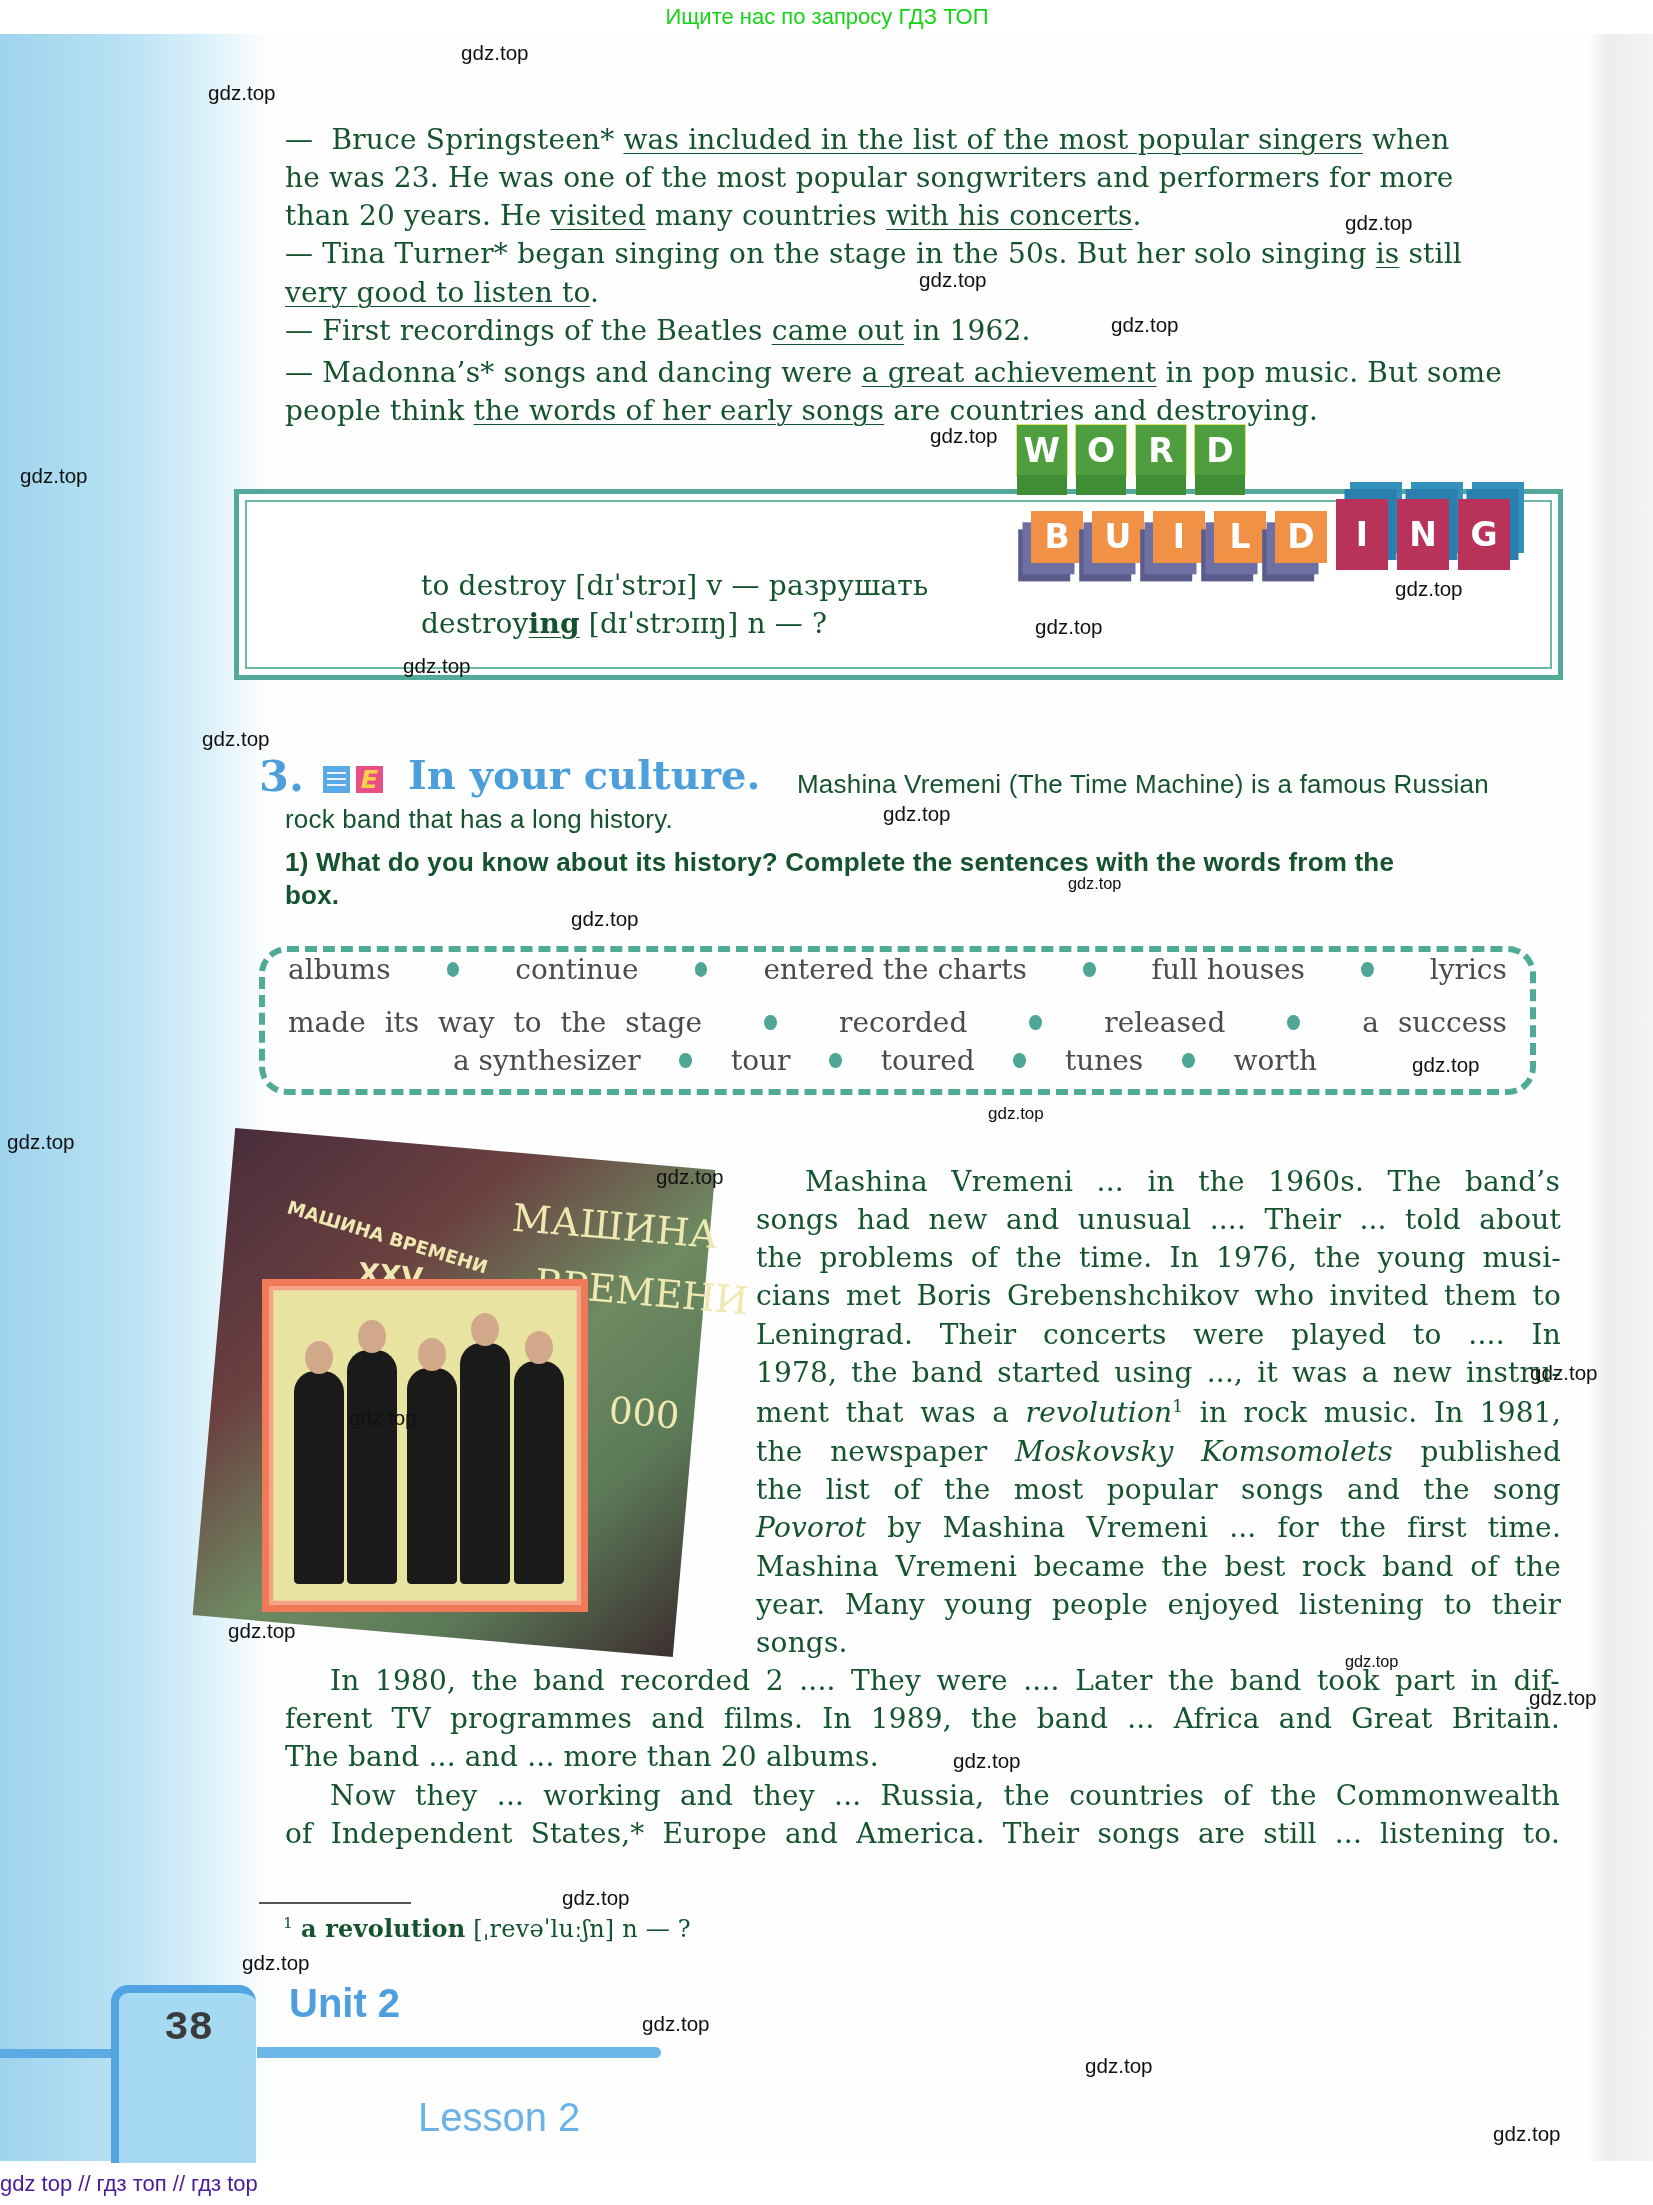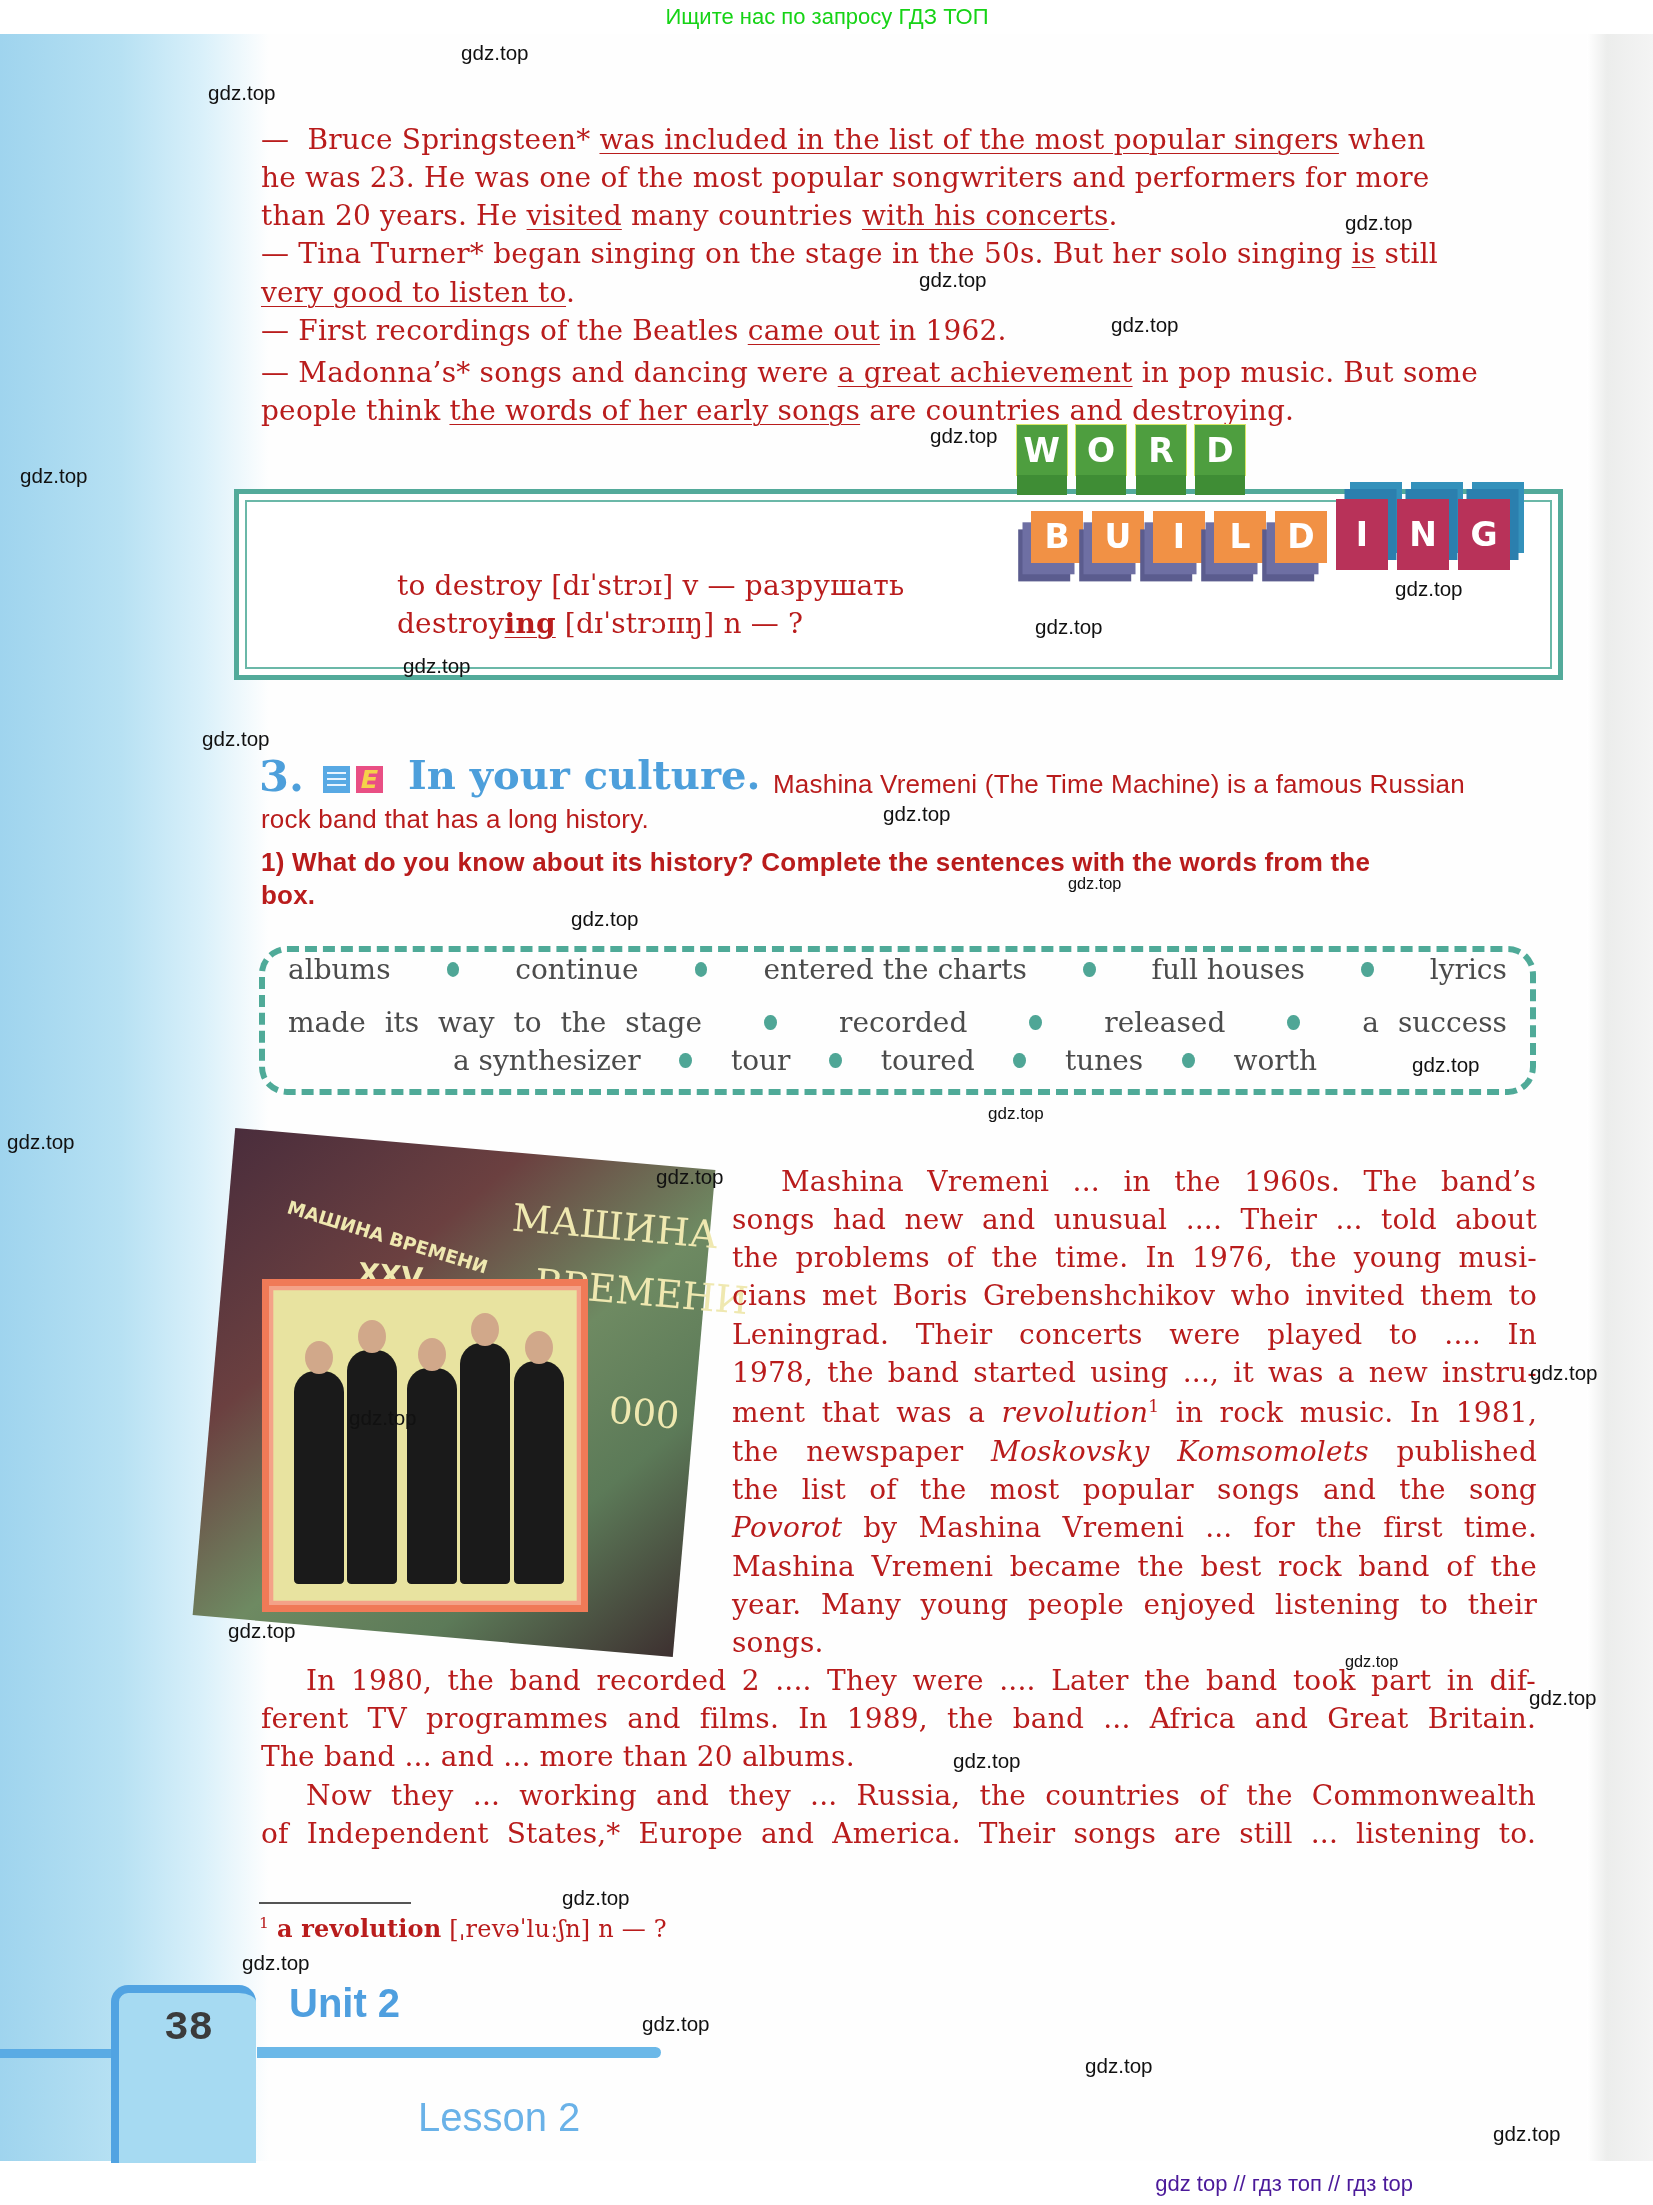--- a/index.html
+++ b/index.html
@@ -9,21 +9,21 @@
   .top-banner { position: absolute; left: 0; top: 0; width: 1654px; height: 34px; background: #fff; text-align: center; font-family: "Liberation Sans", sans-serif; font-size: 22px; line-height: 33px; color: #16d316; z-index: 5; }
 
   .page { position: absolute; left: 0; top: 34px; width: 1654px; height: 2127px; background: #fefefe; overflow: hidden; }
   .left-band { position: absolute; left: 0; top: 0; width: 269px; height: 2127px;
     background: linear-gradient(90deg, #9fd4ee 0%, #b7e1f3 45%, #d9f0fa 75%, rgba(255,255,255,0) 100%); }
   .right-shadow { position: absolute; right: 0; top: 0; width: 67px; height: 2127px;
     background: linear-gradient(90deg, #ffffff 0%, #ecedec 30%, #f4f4f4 100%); }
 
   .wm { position: absolute; font-family: "Liberation Sans", sans-serif; font-size: 20.6px; color: #111; z-index: 6; white-space: nowrap; }
 
-  .txt { position: absolute; font-family: "DejaVu Serif", serif; font-size: 28px; color: #b91c1c; white-space: nowrap; letter-spacing: 0.2px; }
+  .txt { position: absolute; font-family: "DejaVu Serif", serif; font-size: 28px; color: #14532d; white-space: nowrap; letter-spacing: 0.2px; margin-left: 24px; }
   .justify { text-align: justify; text-align-last: justify; white-space: normal; }
   u { text-decoration: underline; text-underline-offset: 4.3px; text-decoration-thickness: 1.4px; }
 
   
   .wb-box { position: absolute; left: 234px; top: 489px; width: 1329px; height: 191px; border: 5px solid #53aa9a; background: #fff; }
   .wb-box::after { content: ""; position: absolute; left: 5.7px; top: 5.7px; right: 5.7px; bottom: 5.7px; border: 2.1px solid #6bb8a8; }
   .wb-logo { position: absolute; left: 1003px; top: 415px; width: 510px; height: 191px; z-index: 4; }
   .tile { position: absolute; width: 52px; height: 52px; font-family: "DejaVu Sans", sans-serif; font-weight: bold; font-size: 33px; color: #fff; text-align: center; line-height: 52px; }
   .tile.green { background: #4e9e3f; border: 1.4px solid #d8e766; }
   .tile.green::after { content: ""; position: absolute; left: 0; right: 0; bottom: -20px; height: 20px; background: #3f8d35; }
@@ -49,21 +49,21 @@
 
   .footnote-rule { position: absolute; left: 259px; top: 1902px; width: 152px; height: 2.1px; background: #555; }
 
   .page-tab { position: absolute; left: 111px; top: 1985px; width: 145px; height: 184px; background: #a6daf2; border-left: 8.5px solid #51a3e2; border-top: 8.5px solid #51a3e2; border-radius: 17px 17px 0 0; }
   .page-num { position: absolute; left: 164px; top: 2005px; font-family: Liberation Mono, monospace; font-weight: bold; font-size: 41px; color: #3b3b3b; }
   .unit-bar { position: absolute; left: 257px; top: 2047px; width: 404px; height: 11.3px; background: #6bb8e8; border-radius: 0 5.7px 5.7px 0; }
   .left-bar { position: absolute; left: 0; top: 2049px; width: 113px; height: 8.5px; background: #5aabe4; }
   .unit-label { position: absolute; left: 289px; top: 1981px; font-family: "Liberation Sans", sans-serif; font-weight: bold; font-size: 40px; color: #4f9fdf; }
   .lesson-label { position: absolute; left: 418px; top: 2059px; font-family: "Liberation Sans", sans-serif; font-size: 40px; color: #6ab2e8; margin-top: 36px; }
 
-  .bottom-banner { position: absolute; left: 0; top: 2163px; width: 1654px; height: 42px; background: #fff; text-align: right; font-family: "Liberation Sans", sans-serif; font-size: 22px; line-height: 42px; color: #4b1a9a; z-index: 5; padding-right: 241px; }
+  .bottom-banner { position: absolute; left: 0; top: 2163px; width: 1654px; height: 42px; background: #fff; text-align: left; font-family: "Liberation Sans", sans-serif; font-size: 22px; line-height: 42px; color: #4b1a9a; z-index: 5; padding-right: 241px; }
 </style>
 </head>
 <body>
 
 <div class="top-banner">Ищите нас по запросу ГДЗ ТОП</div>
 
 <div class="page">
   <div class="left-band"></div>
   <div class="right-shadow"></div>
 </div>

